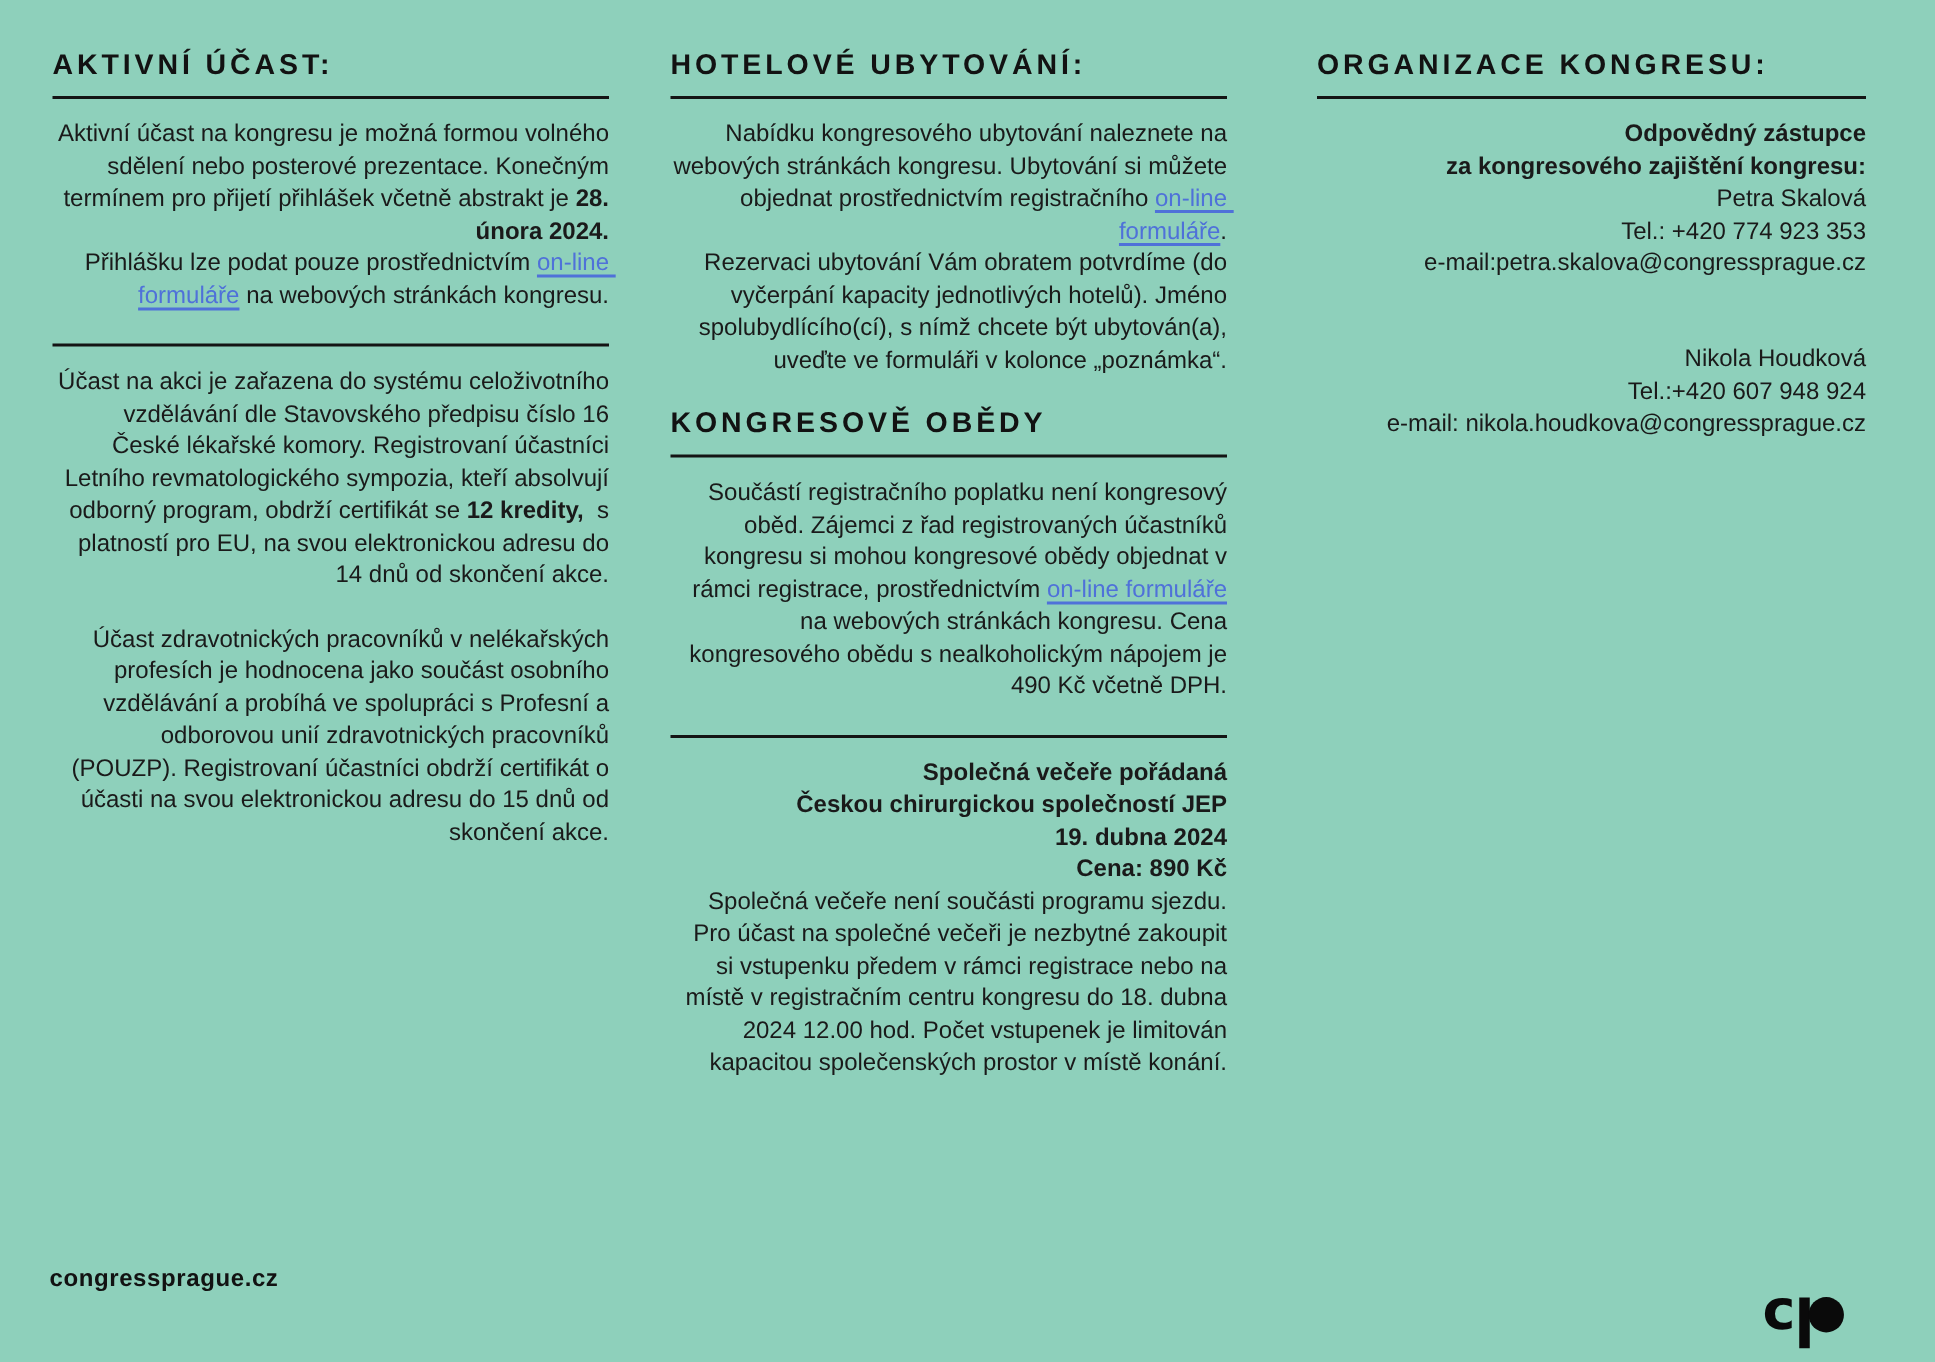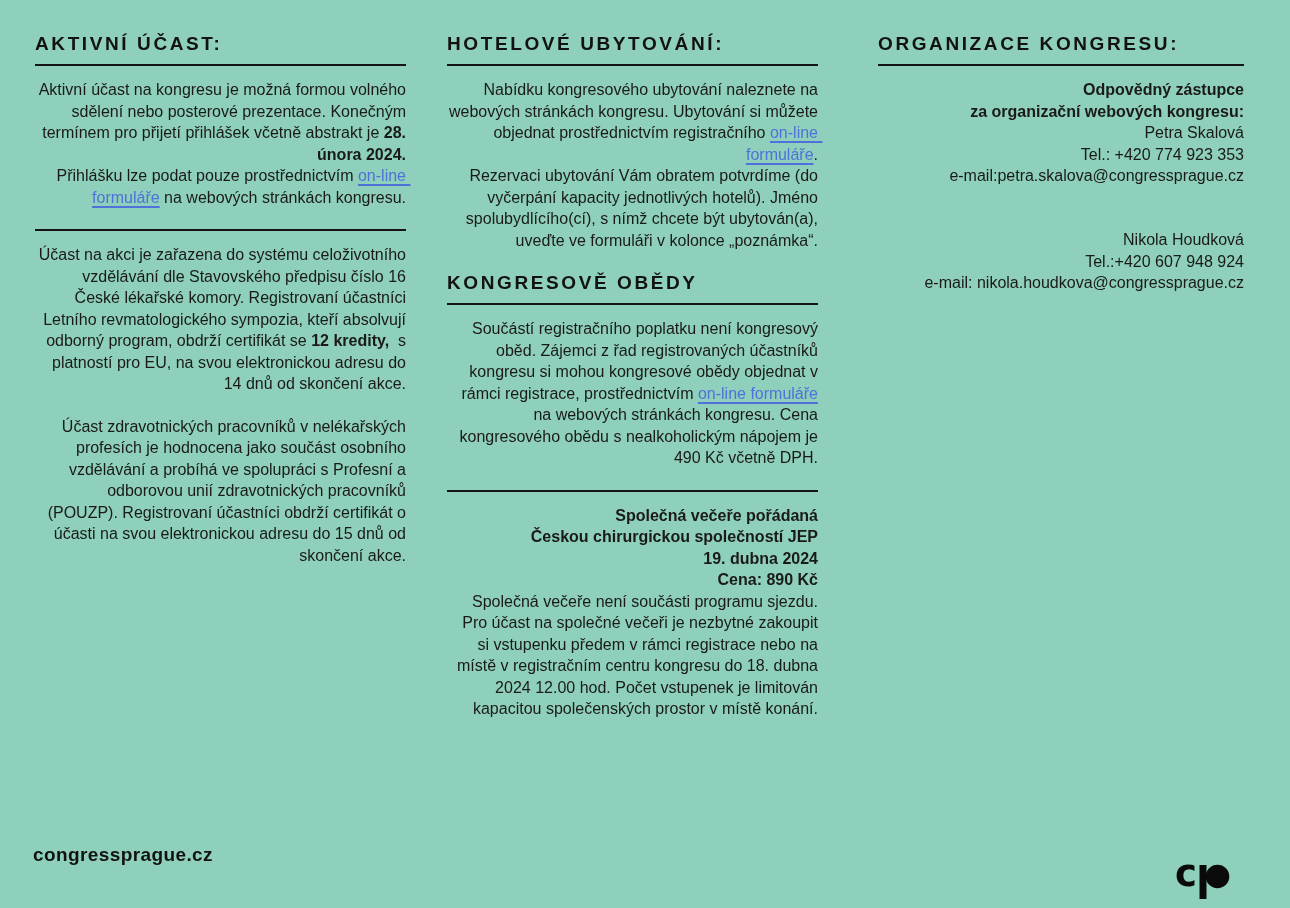--- a/index.html
+++ b/index.html
@@ -19,21 +19,21 @@
   .rule{height:2px;background:#141414;margin:9px 0 13px 0;}
   .para{
     margin:0 0 21px 0;font-size:16px;line-height:21.5px;
     white-space:pre-wrap;color:#1a1a1a;text-align:right;
   }
   .para .b{font-weight:700;}
   a.link{color:#4f71d9;text-decoration:underline;text-underline-offset:2.5px;text-decoration-thickness:1.5px;}
   .section{margin-bottom:21px;}
   .footer-site{
     position:absolute;left:33px;top:844px;
-    font-size:19px;font-weight:700;letter-spacing:.4px;color:#121212;
+    font-size:16px;font-weight:700;letter-spacing:.4px;color:#121212;
   }
   .logo{position:absolute;left:1176px;top:855px;width:56px;height:44px;}
   .logo svg{display:block;}
 </style>
 </head>
 <body>
 
 <div class="col" id="col1">
   <div class="section">
     <h2 class="heading">AKTIVNÍ ÚČAST:</h2>
@@ -68,21 +68,21 @@
 Cena: 890 Kč</span><span>
 Společná večeře není součásti programu sjezdu. Pro účast na společné večeři je nezbytné zakoupit si vstupenku předem v rámci registrace nebo na místě v registračním centru kongresu do 18. dubna 2024 12.00 hod. Počet vstupenek je limitován kapacitou společenských prostor v místě konání.</span></p>
   </div>
 </div>
 
 <div class="col" id="col3">
   <div class="section">
     <h2 class="heading">ORGANIZACE KONGRESU:</h2>
     <div class="rule"></div>
     <p class="para"><span class="b">Odpovědný zástupce
-za organizační webových kongresu:</span><span>
+za kongresového zajištění kongresu:</span><span>
 Petra Skalová
 Tel.: +420 774 923 353
 e-mail:petra.skalova@congressprague.cz</span></p>
     <p class="para"><span>
 Nikola Houdková
 Tel.:+420 607 948 924
 e-mail: nikola.houdkova@congressprague.cz</span></p>
   </div>
 </div>
 

